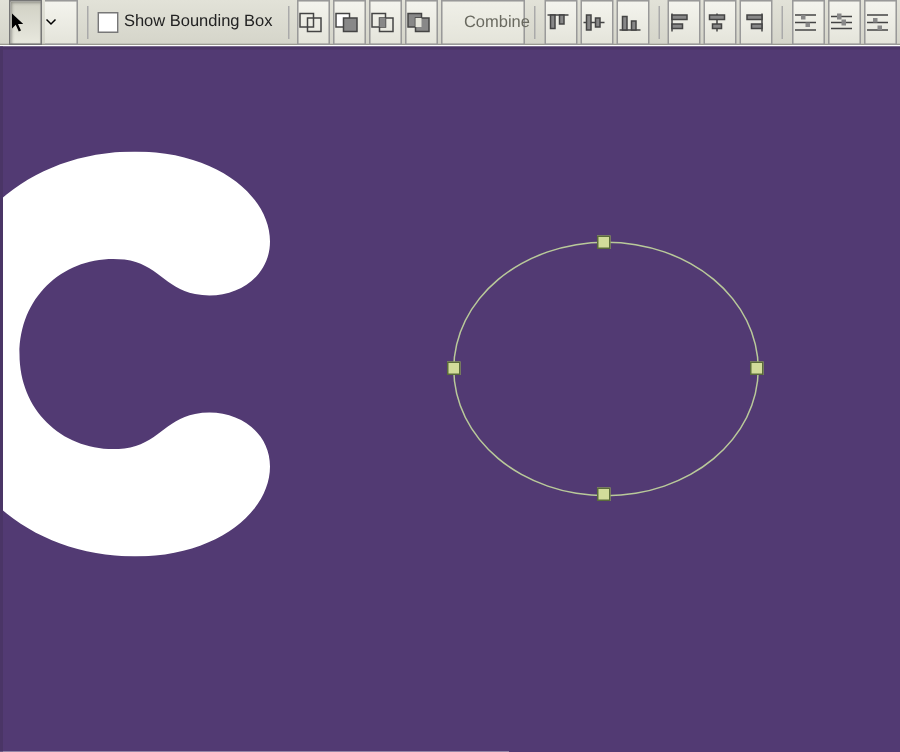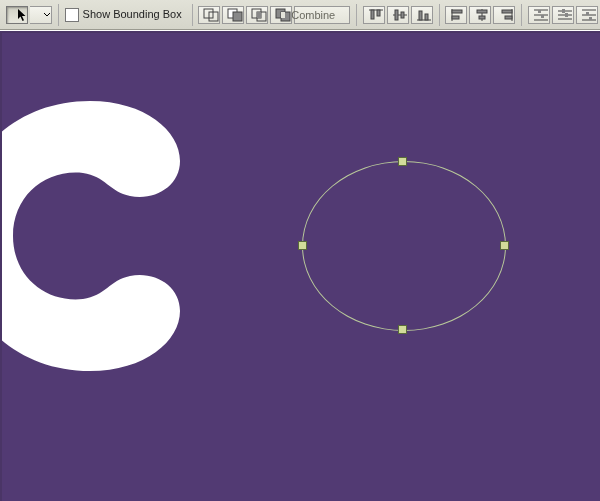--- a/index.html
+++ b/index.html
@@ -1,17 +1,17 @@
 <!DOCTYPE html>
 <html><head>
 <meta charset="utf-8">
 <style>
   html,body{margin:0;padding:0;width:600px;height:501px;overflow:hidden;font-family:Tahoma,Arial,sans-serif;font-size:11px;background:#fff}
   .toolbar{position:absolute;left:0;top:0;width:600px;height:30px;background:linear-gradient(#e2e2d8,#d5d5ca);border-bottom:1px solid #9a9a90;display:flex;align-items:center;padding-left:6px;box-sizing:border-box;white-space:nowrap}
-  .btn{height:18px;min-width:22px;border:1px solid #999;background:linear-gradient(#f4f4ee,#e4e4da);margin-right:2px;display:flex;align-items:center;justify-content:flex-end;box-sizing:border-box;color:#333}
+  .btn{height:30px;min-width:22px;border:1px solid #999;background:linear-gradient(#f4f4ee,#e4e4da);margin-right:2px;display:flex;align-items:center;justify-content:flex-start;box-sizing:border-box;color:#333}
   .btn.pressed{background:linear-gradient(#d0d0c4,#e8e8de);border-color:#777;box-shadow:inset 1px 1px 2px rgba(0,0,0,.3)}
   .btn svg{display:block}
   .dropdown{width:14px;border-left:none}
   .sep{width:1px;height:22px;background:#aaa;margin:0 6px 0 4px}
   .chk{display:flex;margin-right:6px;color:#222}
   .chk-box{width:12px;height:12px;background:#fff;border:1px solid #777;margin-right:4px}
   .combine{padding:0 14px;font-size:11px;color:#6a6a60;background:linear-gradient(#f0f0e8,#e4e4da)}
   .iconbtn{width:24px}
 
   .canvas{position:absolute;left:0;top:31px;width:600px;height:470px;background:#523a73}

